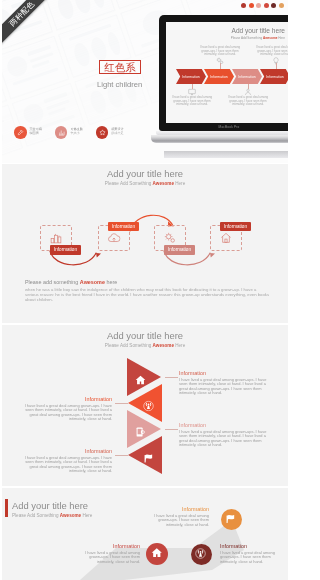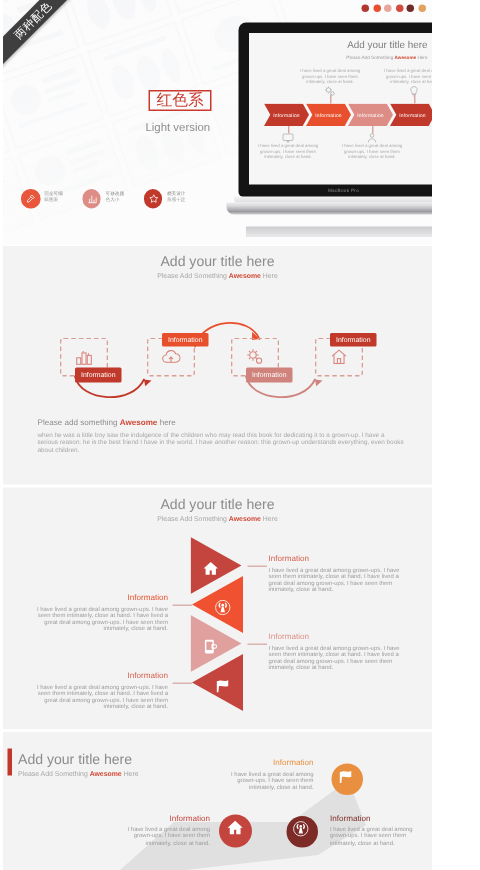--- a/index.html
+++ b/index.html
@@ -208,21 +208,21 @@
     <div class="dots">
         <div class="dot" style="background: rgb(177, 57, 47);"></div>
         <div class="dot" style="background: rgb(232, 80, 45);"></div>
         <div class="dot" style="background: rgb(232, 167, 157);"></div>
         <div class="dot" style="background: rgb(210, 75, 62);"></div>
         <div class="dot" style="background: rgb(110, 43, 40);"></div>
         <div class="dot" style="background: rgb(227, 161, 95);"></div>
       </div>
 
     <div class="tag">红色系</div>
-    <div class="lightver">Light version</div>
+    <div class="lightver">Light children</div>
     <div class="badges">
         <div class="badge">
           <div class="bcirc" style="background:#e8573c">
             <svg viewBox="0 0 24 24">
               <path d="M14.5 3.5 20 9l-3 3-5.5-5.5z"></path>
               <path d="M12.2 8.2 4.5 16v3.5H8l7.8-7.8"></path>
             </svg>
           </div>
           <div class="btxt"><b>完全可编</b>辑图表</div>
         </div>

